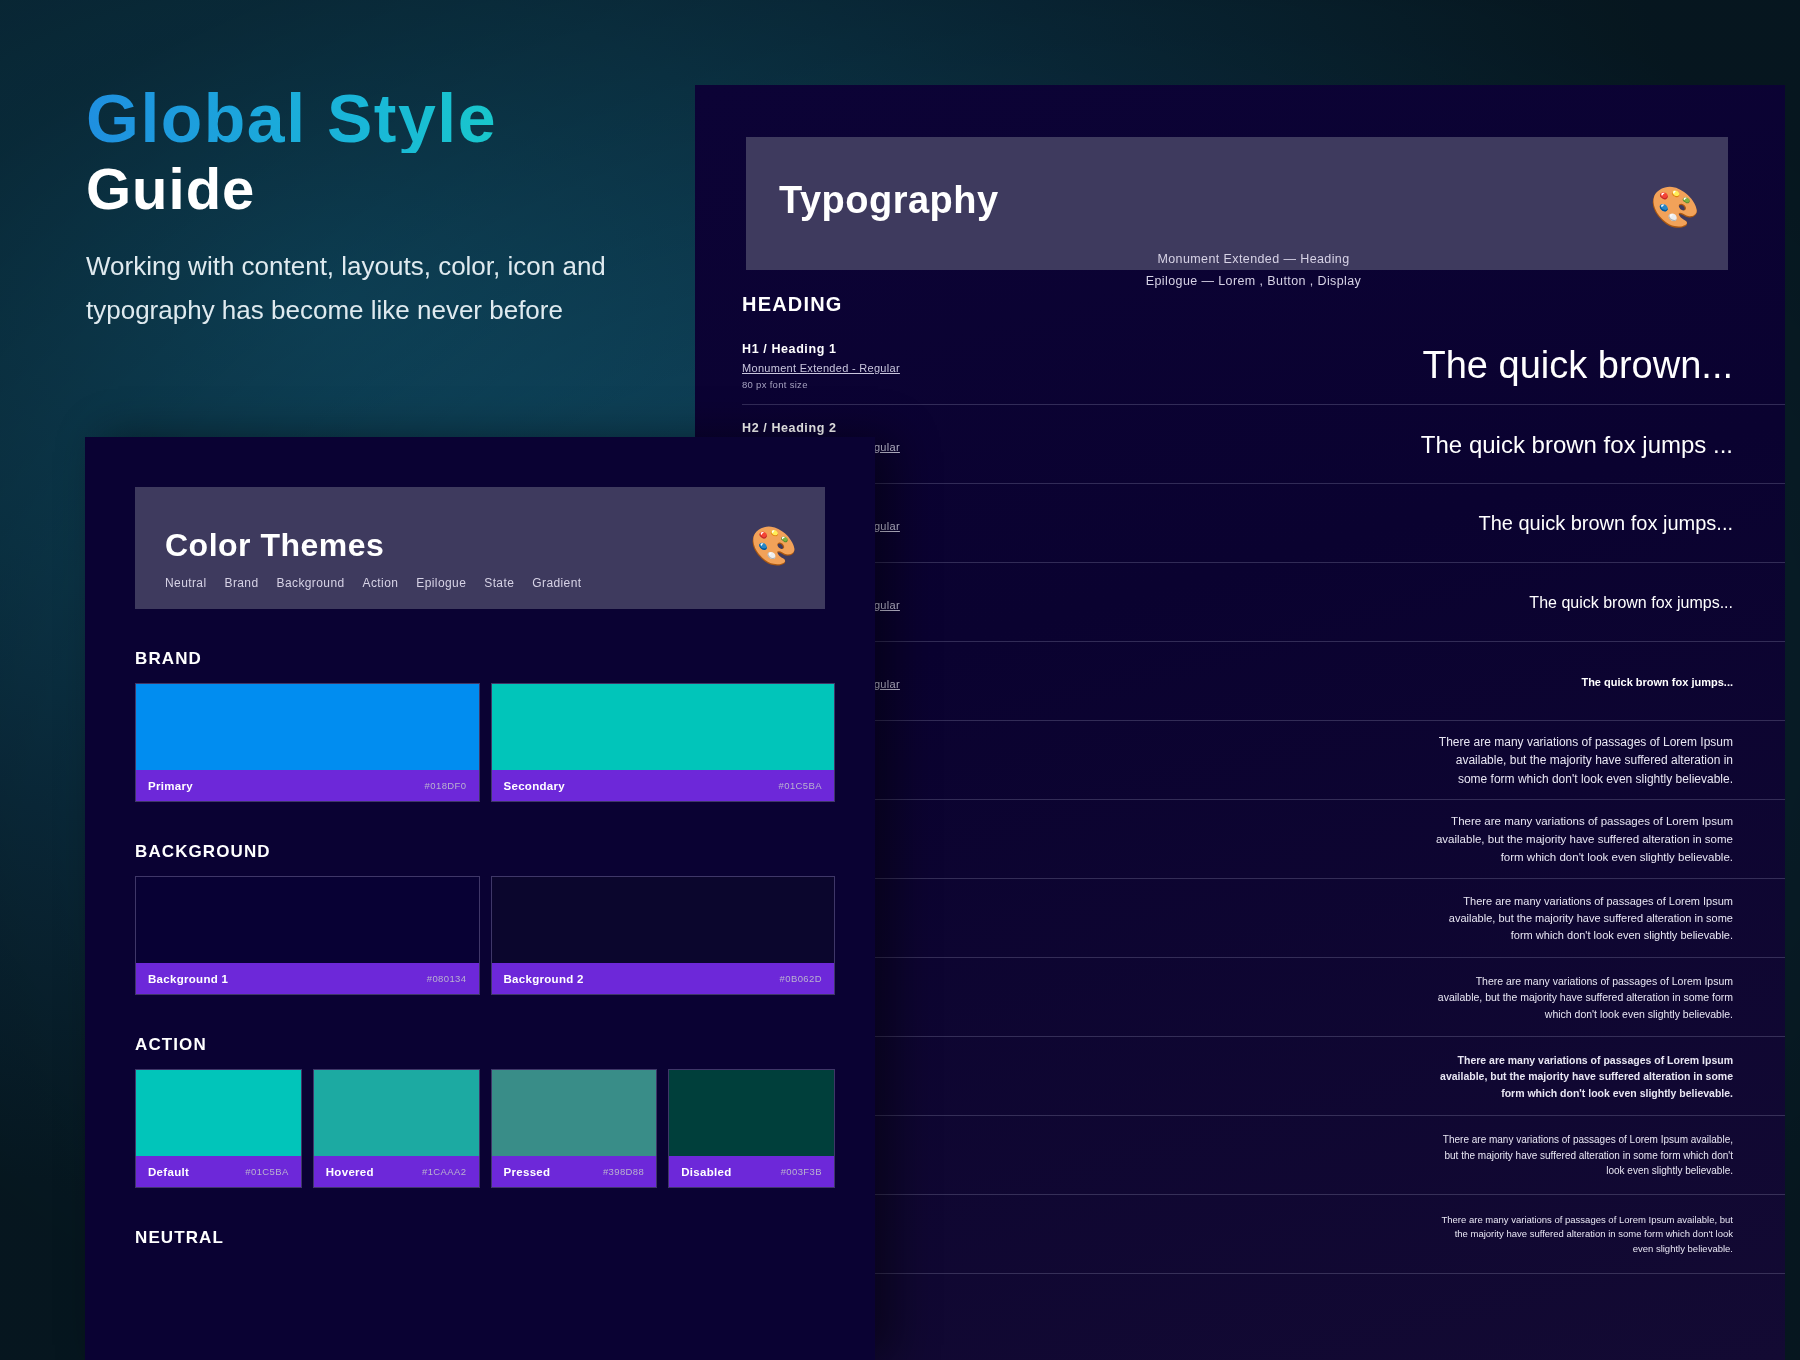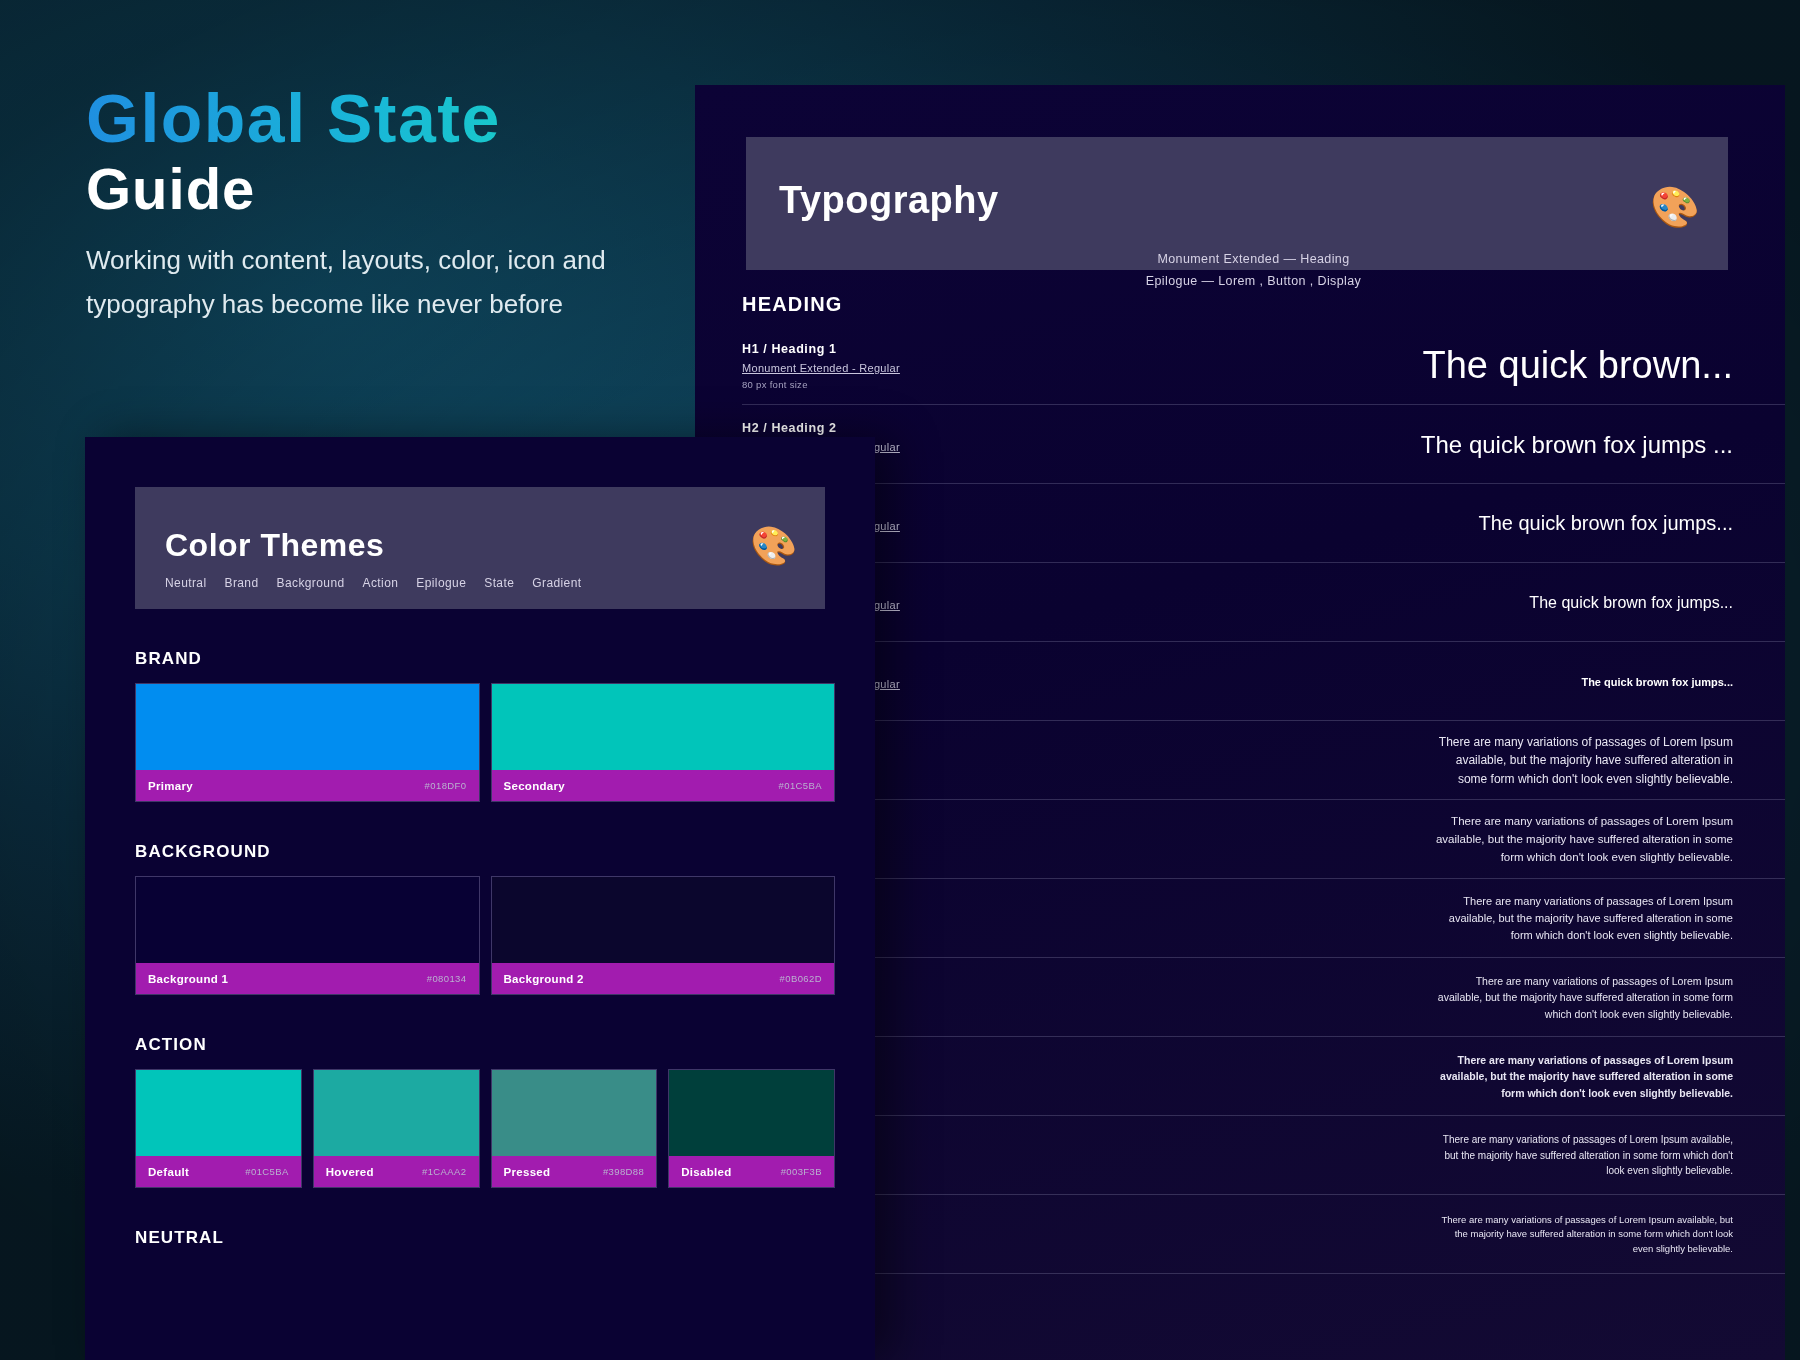--- a/index.html
+++ b/index.html
@@ -50,21 +50,21 @@
     white-space: nowrap;
   }
   .title-line2 {
     font-size: 58px;
     font-weight: 700;
     letter-spacing: 1px;
     line-height: 1.25;
     color: #ffffff;
   }
   .intro-body {
-    margin-top: 12px;
+    margin-top: 18px;
     font-size: 26px;
     line-height: 1.7;
     color: #dfeaef;
     font-weight: 400;
     max-width: 560px;
   }
 
   
   .panel {
     position: absolute;
@@ -196,21 +196,21 @@
     margin: 40px 0 14px 0;
   }
   .swatch-grid { display: flex; gap: 11px; }
   .swatch {
     flex: 1;
     border: 1px solid rgba(190,180,230,0.30);
     overflow: hidden;
   }
   .swatch-color { height: 86px; }
   .swatch-bar {
-    background: #a21caf;
+    background: #6d28d9;
     height: 31px;
     display: flex;
     align-items: center;
     justify-content: space-between;
     padding: 0 12px;
   }
   .swatch-name {
     color: #ffffff;
     font-size: 11.5px;
     font-weight: 700;
@@ -223,21 +223,21 @@
   }
   #neutral-title { margin-bottom: 0; }
 </style>
 </head>
 <body>
 
 <div id="bg-gradient"></div>
 <div id="bg-vignette"></div>
 
 <div id="intro">
-  <div class="title-line1">Global State</div>
+  <div class="title-line1">Global Style</div>
   <div class="title-line2">Guide</div>
   <div class="intro-body">Working with content, layouts, color, icon and typography has become like never before</div>
 </div>
 
 <div class="panel" id="typography-panel">
 
   <div class="panel-head" id="typography-head">
     <div class="panel-head-title">Typography</div>
     <div class="panel-head-sub">
       <div>Monument Extended — Heading</div>

